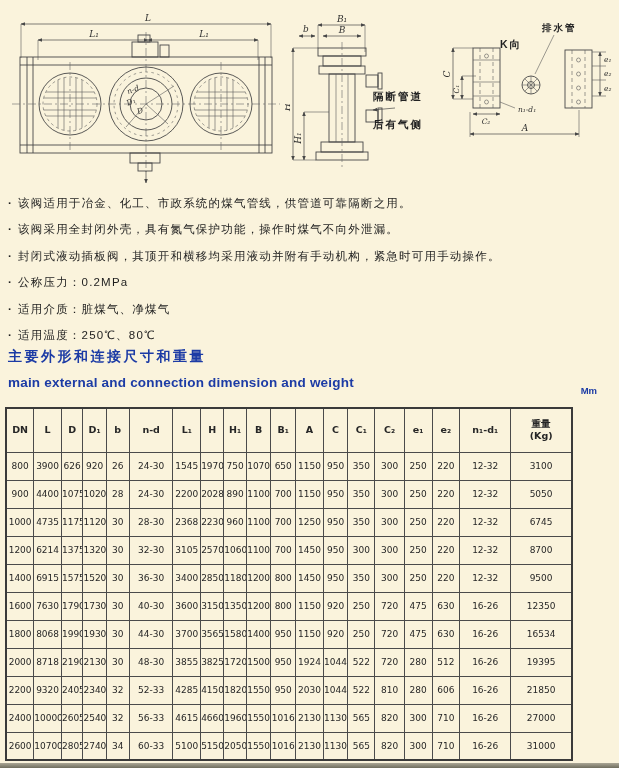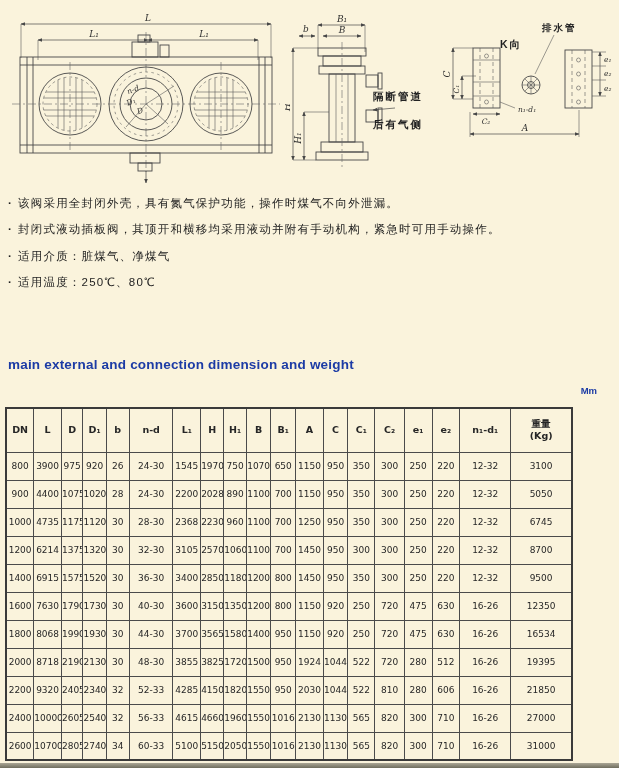--- a/index.html
+++ b/index.html
@@ -225,27 +225,30 @@
     <text class="sm" transform="rotate(-90 19 77)" x="19" y="77" text-anchor="middle">C₁</text>
     <text class="sm" x="46" y="112" text-anchor="middle">C₂</text>
     <text class="dl" x="85" y="119" text-anchor="middle">A</text>
     <text class="sm" x="78" y="100">n₁-d₁</text>
     <text class="sm" x="164" y="50">e₁</text>
     <text class="sm" x="164" y="64">e₂</text>
     <text class="sm" x="164" y="79">e₂</text>
   </svg>
 
   <div class="features">
+    <div class="feat"><span class="bdot">·</span><span>该阀适用于冶金、化工、市政系统的煤气管线，供管道可靠隔断之用。</span></div>
     <div class="feat"><span class="bdot">·</span><span>该阀采用全封闭外壳，具有氮气保护功能，操作时煤气不向外泄漏。</span></div>
     <div class="feat"><span class="bdot">·</span><span>封闭式液动插板阀，其顶开和横移均采用液动并附有手动机构，紧急时可用手动操作。</span></div>
+    <div class="feat"><span class="bdot">·</span><span>公称压力：0.2MPa</span></div>
     <div class="feat"><span class="bdot">·</span><span>适用介质：脏煤气、净煤气</span></div>
     <div class="feat"><span class="bdot">·</span><span>适用温度：250℃、80℃</span></div>
   </div>
 
   <div class="sec-head">
+    <div class="zh">主要外形和连接尺寸和重量</div>
     <div class="en">main external and connection dimension and weight</div>
   </div>
   <div class="unit">Mm</div>
 
   <table class="dims">
     <colgroup>
         <col style="width: 4.9%;">
         <col style="width: 4.9%;">
         <col style="width: 3.8%;">
         <col style="width: 4.1%;">
@@ -286,21 +289,21 @@
           <th>e₂</th>
           <th>n₁-d₁</th>
           <th>重量
 (Kg)</th>
         </tr>
       </thead>
     <tbody>
         <tr>
           <td>800</td>
           <td>3900</td>
-          <td>975</td>
+          <td>626</td>
           <td>920</td>
           <td>26</td>
           <td>24-30</td>
           <td>1545</td>
           <td>1970</td>
           <td>750</td>
           <td>1070</td>
           <td>650</td>
           <td>1150</td>
           <td>950</td>

